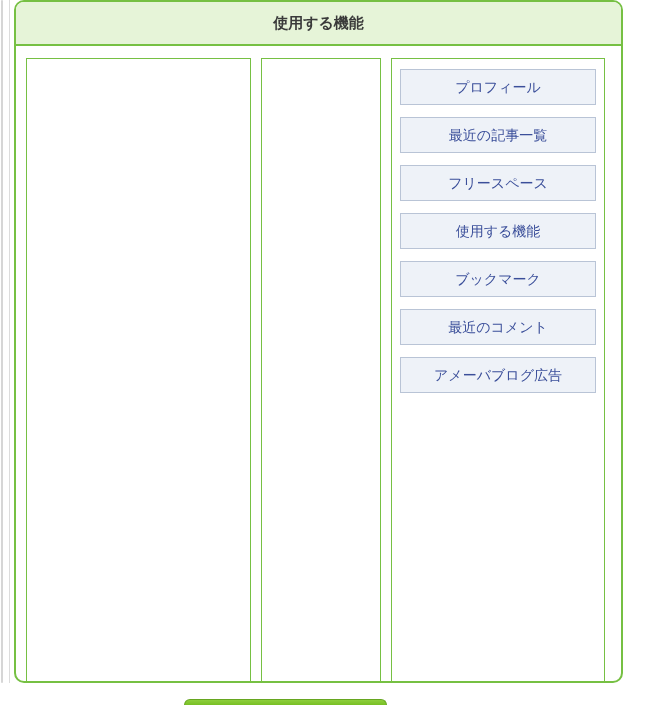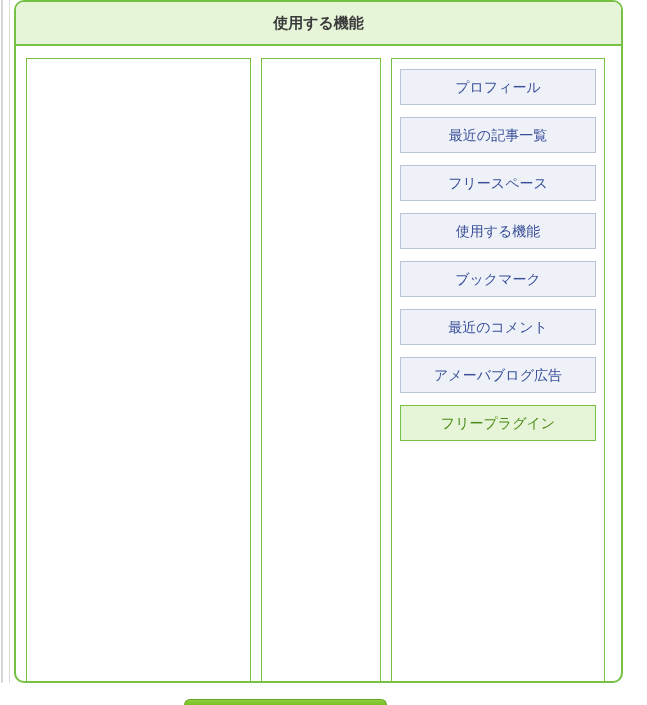--- a/index.html
+++ b/index.html
@@ -160,21 +160,20 @@
 
       <div class="col col-right">
 
         <div class="module normal">プロフィール</div>
         <div class="module normal">最近の記事一覧</div>
         <div class="module normal">フリースペース</div>
         <div class="module normal">使用する機能</div>
         <div class="module normal">ブックマーク</div>
         <div class="module normal">最近のコメント</div>
         <div class="module normal">アメーバブログ広告</div>
-        <div class="module selected">フリープラグイン</div>
 
       </div>
     </div>
   </div>
 
   <div class="submit-fragment"></div>
 
 </div>
 
 </body></html>

